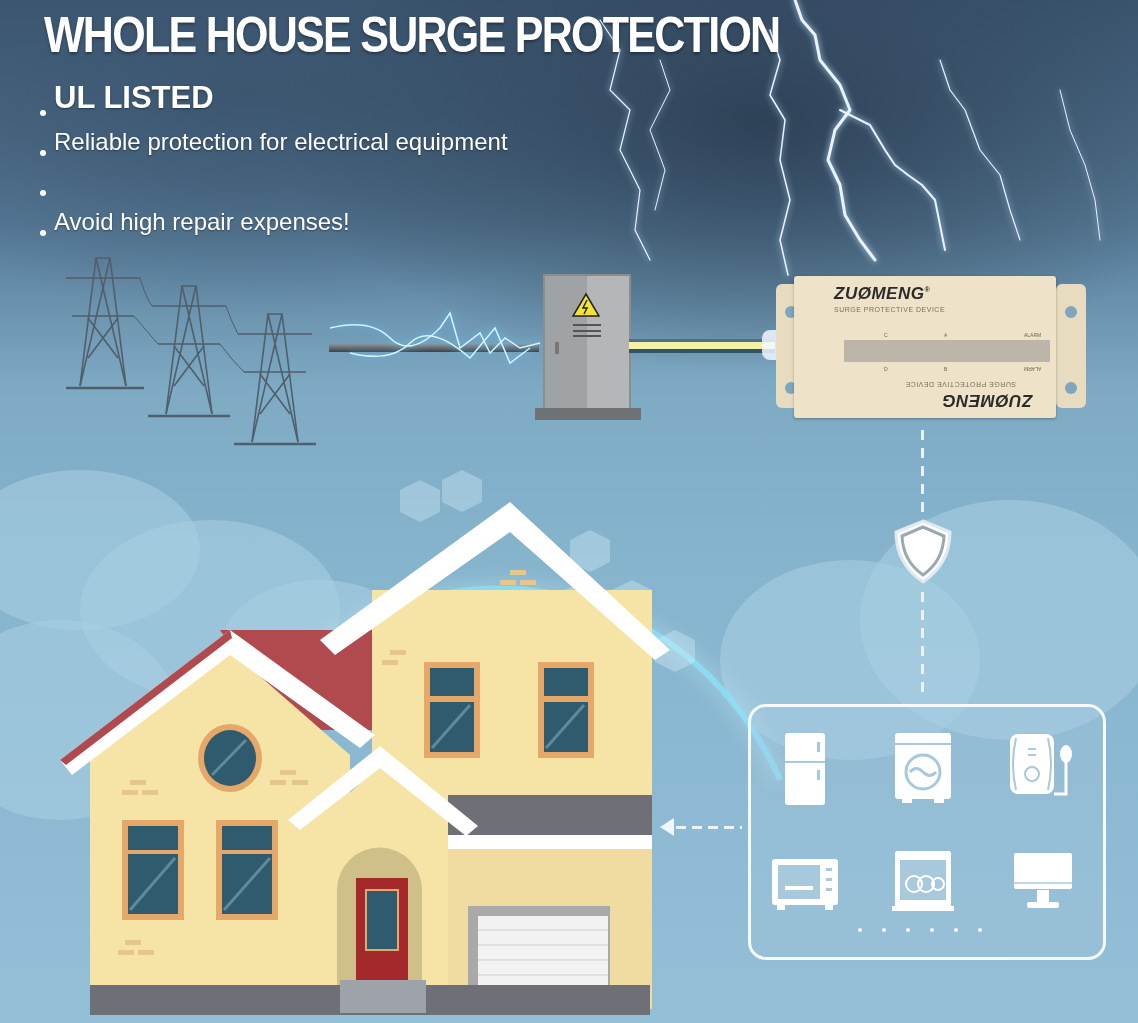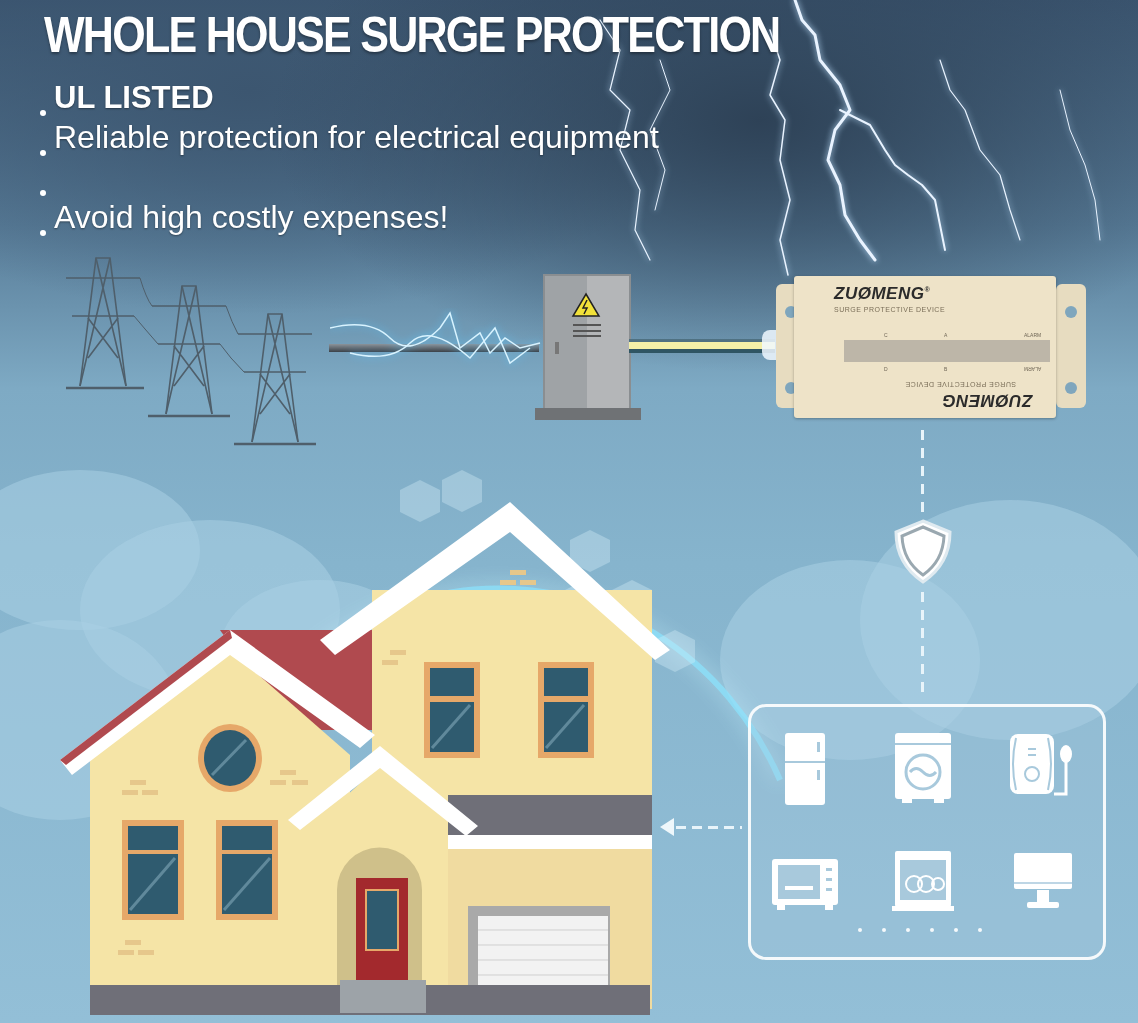--- a/index.html
+++ b/index.html
@@ -12,21 +12,21 @@
       linear-gradient(180deg, #3b5570 0%, #587c98 22%, #7eaac4 38%, #86b4cd 55%, #93bfd7 100%);
   }
   .cloud { position:absolute; background:#a9cfe3; border-radius:50%; opacity:.55; }
   .title { position:absolute; left:44px; top:6px; font-family:"Liberation Sans", sans-serif;
     font-weight:bold; font-size:50px; color:#fff; letter-spacing:-2px; transform:scaleX(0.86);
     transform-origin:left top; text-shadow:0 2px 3px rgba(0,0,0,.35); white-space:nowrap; }
   .bullets { position:absolute; left:40px; top:76px; color:#fff; }
   .bullet { display:flex; align-items:flex-end; gap:8px; text-shadow:0 1px 2px rgba(0,0,0,.4); white-space:nowrap; }
   .bullet .dot { width:6px; height:6px; background:#fff; border-radius:50%; display:inline-block; }
   .bullet.lead { font-size:31px; font-weight:bold; height:40px; }
-  .bullet.norm { font-size:32px; height:40px; }
+  .bullet.norm { font-size:24px; height:40px; }
   svg { display:block; }
   .abs { position:absolute; }
   .spd { position:absolute; left:776px; top:276px; width:310px; height:142px; }
   .spd-body { position:absolute; left:18px; top:0; width:262px; height:142px; background:#eee3c8;
      border-radius:3px; box-shadow:0 1px 3px rgba(0,0,0,.3); }
   .spd-ear { position:absolute; top:8px; width:30px; height:124px; background:#e7dcc0; border-radius:6px; }
   .spd-hole { position:absolute; width:12px; height:12px; border-radius:50%; background:#7fa6bd; }
   .brand { position:absolute; left:40px; top:8px; font-size:17px; font-style:italic; font-weight:bold; color:#2b2b2b; letter-spacing:.5px; }
   .brand-flip { position:absolute; right:24px; bottom:8px; font-size:17px; font-style:italic; font-weight:bold; color:#2b2b2b; transform:rotate(180deg); letter-spacing:.5px; }
   .spd-sub { position:absolute; left:40px; top:30px; font-size:7px; color:#7a6e58; letter-spacing:.5px; }
@@ -74,21 +74,21 @@
     </div>
     <div class="bullet norm">
       <span class="dot"></span>
       <span>Reliable protection for electrical equipment</span>
     </div>
     <div class="bullet norm">
       <span class="dot"></span>
     </div>
     <div class="bullet norm">
       <span class="dot"></span>
-      <span>Avoid high costly expenses!</span>
+      <span>Avoid high repair expenses!</span>
     </div>
   </div>
 
   <svg class="abs" style="left:66px;top:248px;" width="260" height="200">
     <g fill="none" stroke="#4f5f6b" stroke-width="1.6">
 
       <path d="M14 138 L30 10 L44 10 L60 138"></path>
       <path d="M0 30 L74 30 M6 68 L68 68"></path>
       <path d="M30 10 L60 138 M44 10 L14 138 M22 70 L52 110 M52 70 L22 110"></path>
       <path d="M-4 140 L78 140" stroke-width="2.5"></path>

